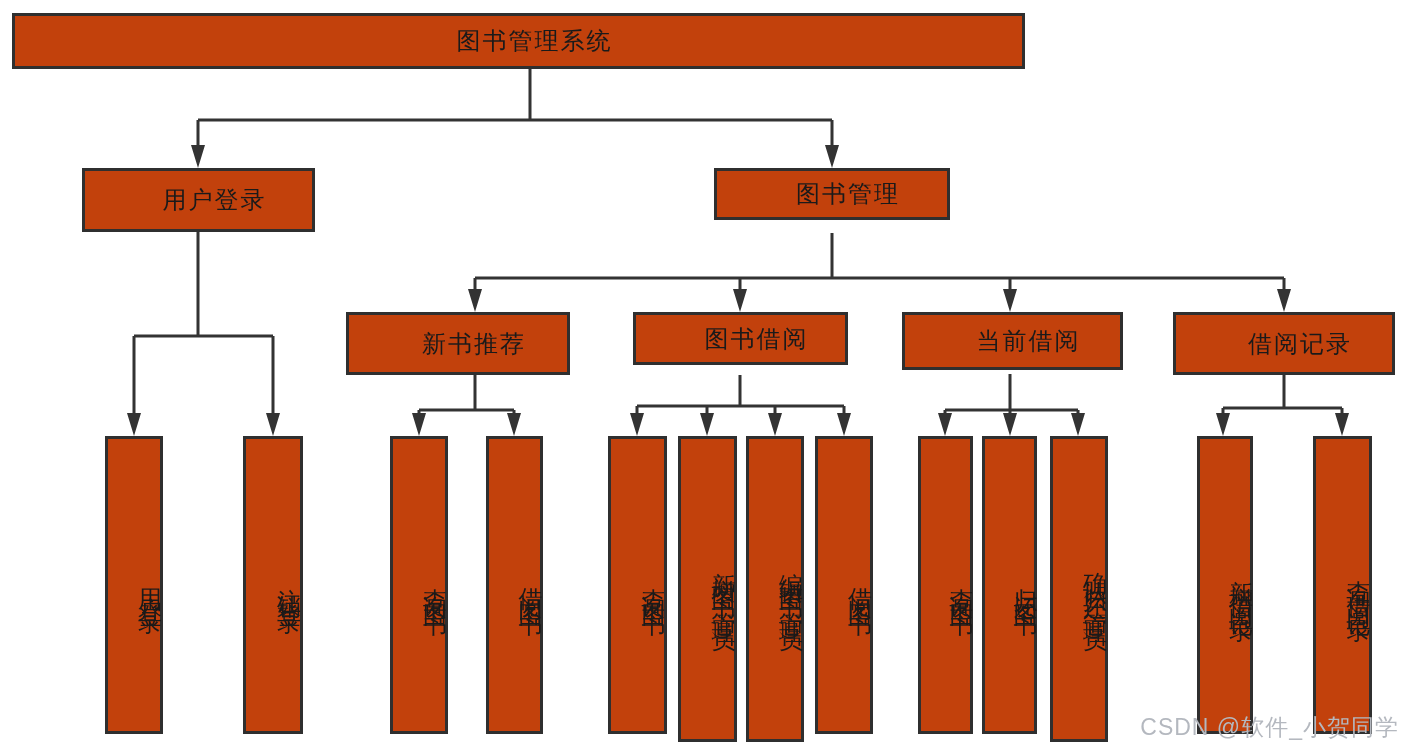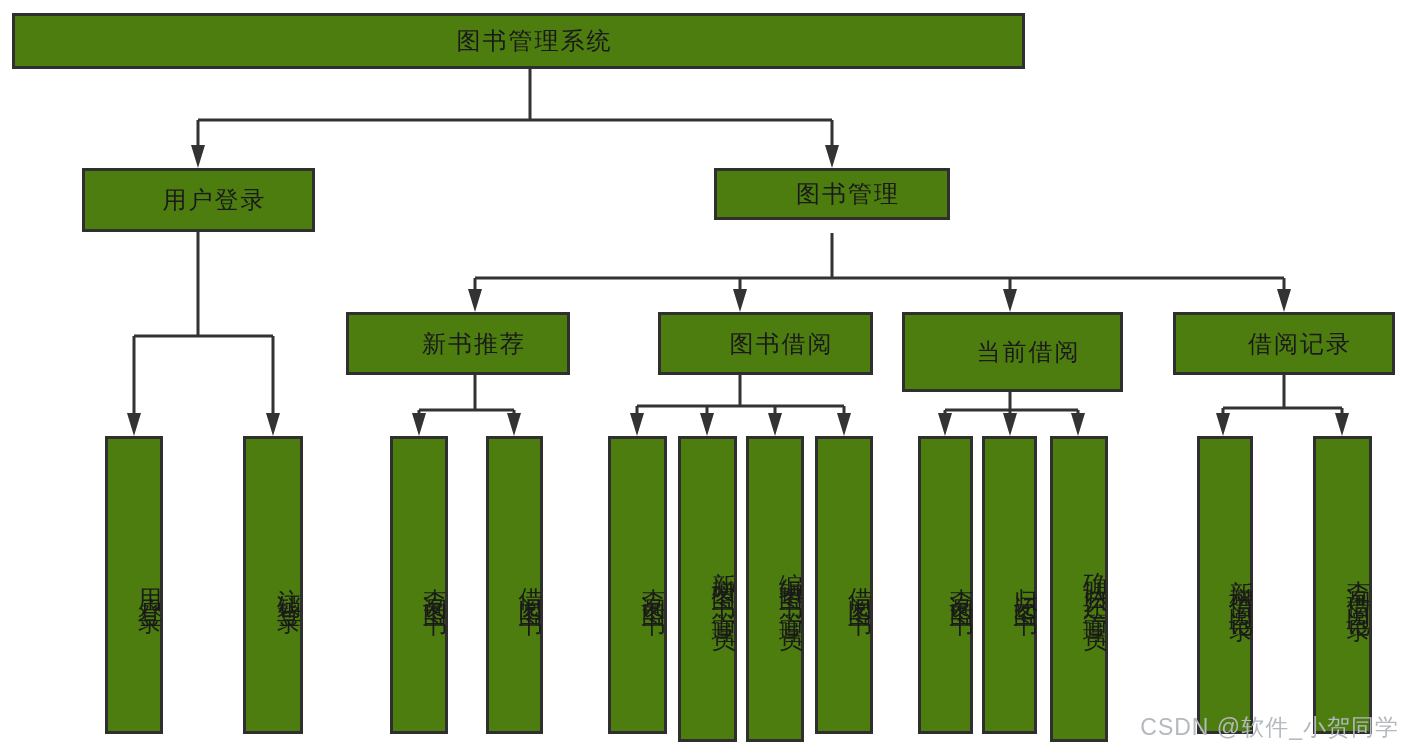--- a/index.html
+++ b/index.html
@@ -2,21 +2,21 @@
 <html><head>
 <meta charset="utf-8">
 <style>
   html,body{margin:0;padding:0;background:#ffffff;}
   body{font-family:"Liberation Sans","DejaVu Sans",sans-serif;color:#1a1a1a;}
   .stage{position:relative;width:1405px;height:747px;background:#ffffff;overflow:hidden;}
   .connector-layer{position:absolute;left:0;top:0;width:1405px;height:747px;}
   .cline{fill:none;stroke:#333333;stroke-width:3;}
   .carrow{fill:#333333;stroke:none;}
   .node{
-    position:absolute;box-sizing:border-box;background:#4d7c0f;
+    position:absolute;box-sizing:border-box;background:#c2410c;
     border:3px solid #2f2f2f;display:flex;align-items:center;justify-content:center;
     font-size:24px;letter-spacing:2px;white-space:nowrap;z-index:2;padding-left:32px;
   }
   .node.v{
     writing-mode:vertical-rl;text-orientation:mixed;
     font-size:24px;letter-spacing:8px;white-space:normal;
   }
   .watermark{
     position:absolute;right:6px;bottom:4px;font-size:23px;letter-spacing:1px;
     color:#b4b8bf;z-index:5;pointer-events:none;
@@ -57,22 +57,22 @@
       <path class="carrow" d="M1216 413 L1230 413 L1223 436 Z M1335 413 L1349 413 L1342 436 Z"></path>
     </g>
   </svg>
 
   <div class="node" style="left:12px;top:13px;width:1013px;height:56px">图书管理系统</div>
 
   <div class="node" style="left:82px;top:168px;width:233px;height:64px">用户登录</div>
   <div class="node" style="left:714px;top:168px;width:236px;height:52px">图书管理</div>
 
   <div class="node" style="left:346px;top:312px;width:224px;height:63px">新书推荐</div>
-  <div class="node" style="left:658px;top:312px;width:215px;height:63px">图书借阅</div>
-  <div class="node" style="left:902px;top:312px;width:221px;height:80px">当前借阅</div>
+  <div class="node" style="left:633px;top:312px;width:215px;height:53px">图书借阅</div>
+  <div class="node" style="left:902px;top:312px;width:221px;height:58px">当前借阅</div>
   <div class="node" style="left:1173px;top:312px;width:222px;height:63px">借阅记录</div>
 
   <div class="node v" style="left:105px;top:436px;width:58px;height:298px">用户登录</div>
   <div class="node v" style="left:243px;top:436px;width:60px;height:298px">注销登录</div>
 
   <div class="node v" style="left:390px;top:436px;width:58px;height:298px">查询图书</div>
   <div class="node v" style="left:486px;top:436px;width:57px;height:298px">借阅图书</div>
 
   <div class="node v" style="left:608px;top:436px;width:59px;height:298px">查询图书</div>
   <div class="node v" style="left:678px;top:436px;width:59px;height:306px">新增图书（管理员）</div>

